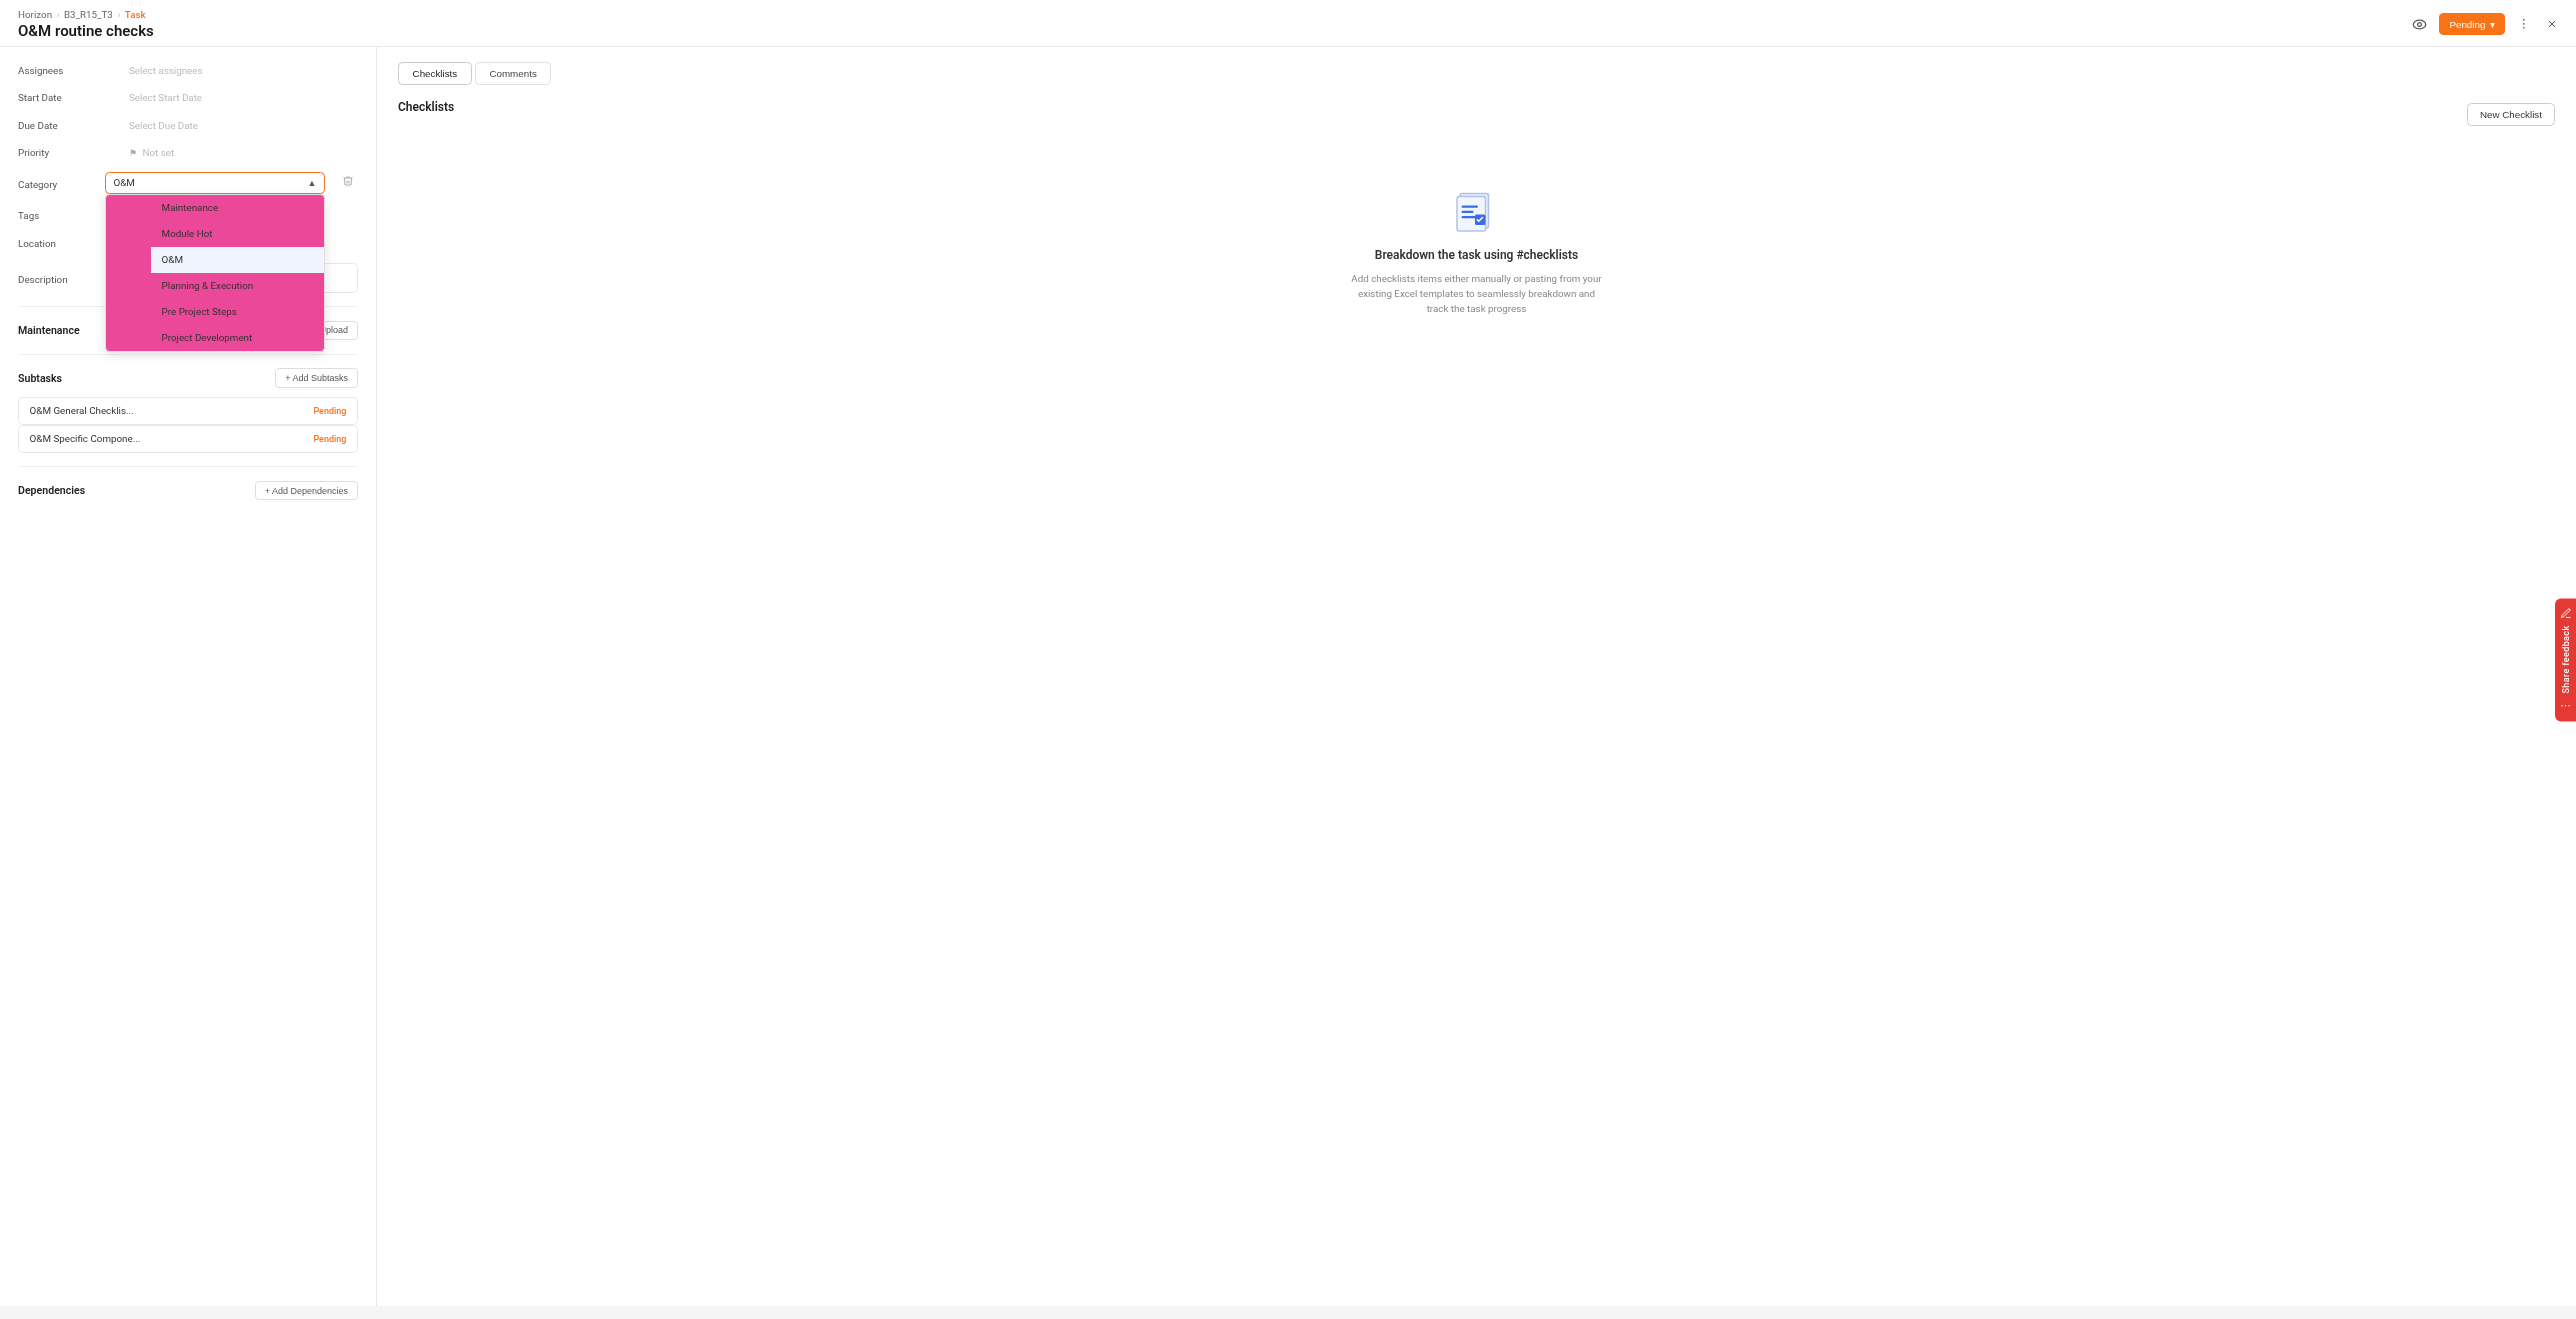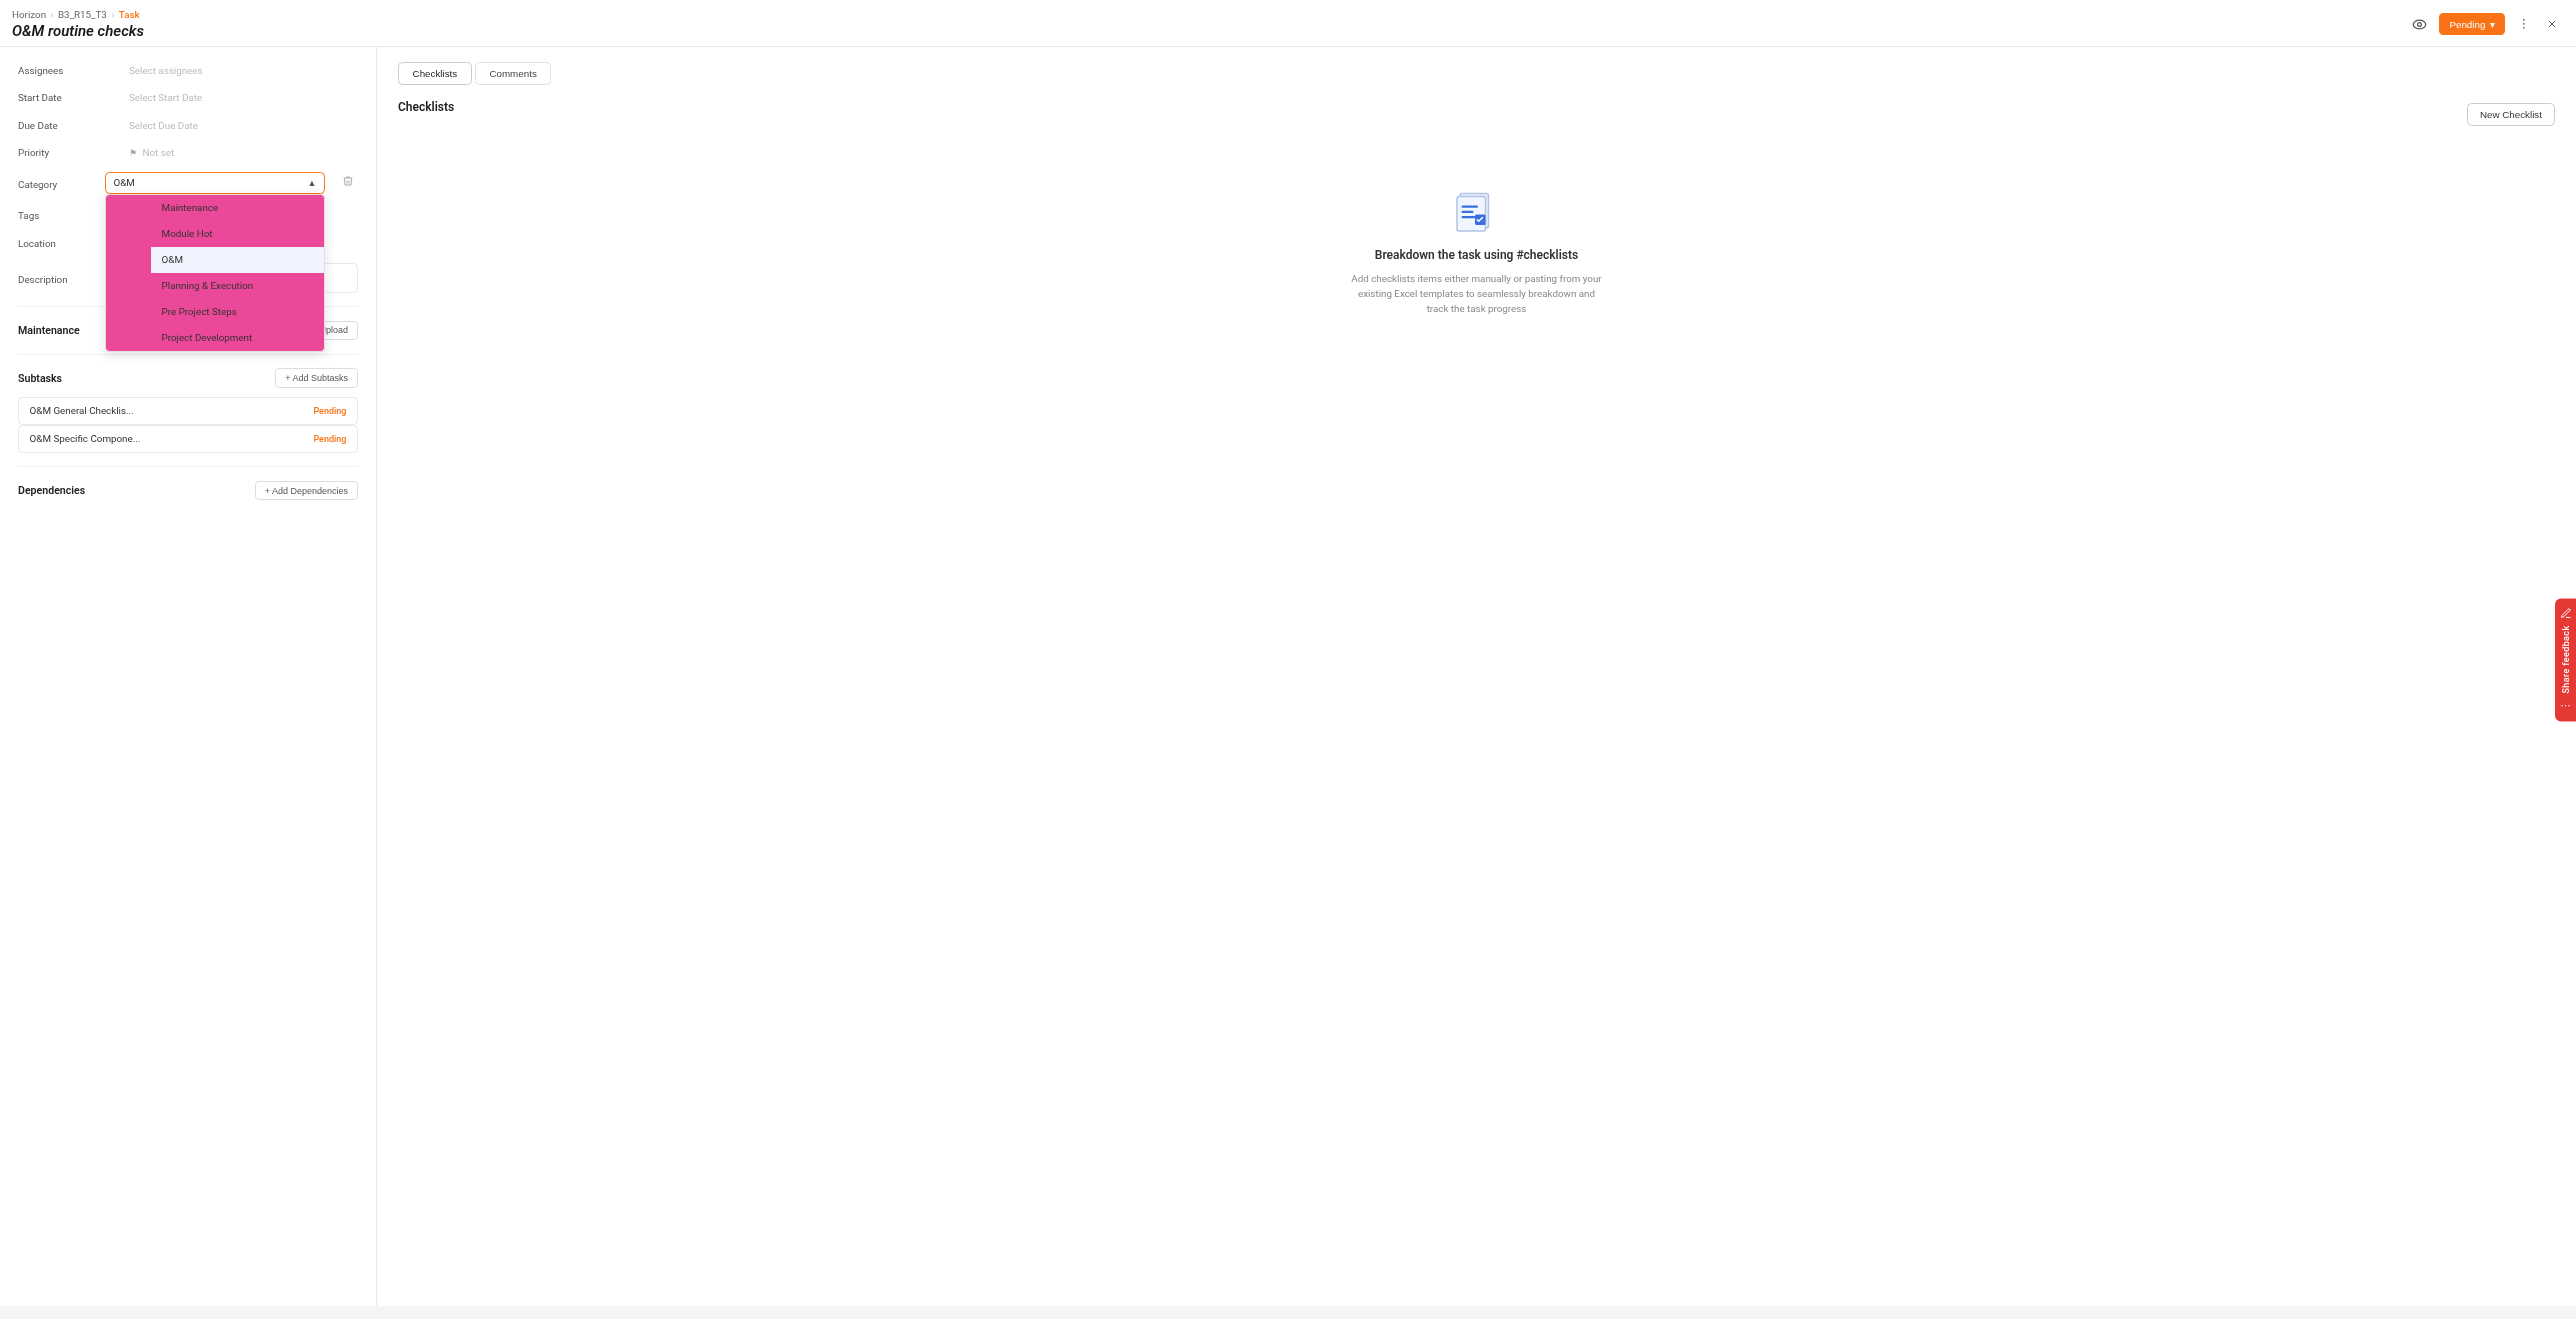--- a/index.html
+++ b/index.html
@@ -8,39 +8,38 @@
       background: #f5f5f5;
       color: #333;
       font-size: 10.6px;
     }
 
     
     .top-header {
       display: flex;
       align-items: center;
       justify-content: space-between;
-      padding: 9px 15px 6px 12px;
+      padding: 9px 15px 6px 18px;
       background: #fff;
       border-bottom: 0.8px solid #e8e8e8;
     }
     .breadcrumb {
       display: flex;
       align-items: center;
       gap: 4.5px;
       font-size: 9.8px;
       color: #666;
     }
     .breadcrumb .sep { color: #bbb; }
     .breadcrumb .current { color: #f97316; font-weight: 500; }
     .page-title {
       font-size: 15px;
       font-weight: 600;
       color: #1a1a1a;
       margin-top: 1.5px;
-      font-style: italic;
     }
     .header-actions {
       display: flex;
       align-items: center;
       gap: 9px;
     }
     .btn-pending {
       background: #f97316;
       color: #fff;
       border: none;

